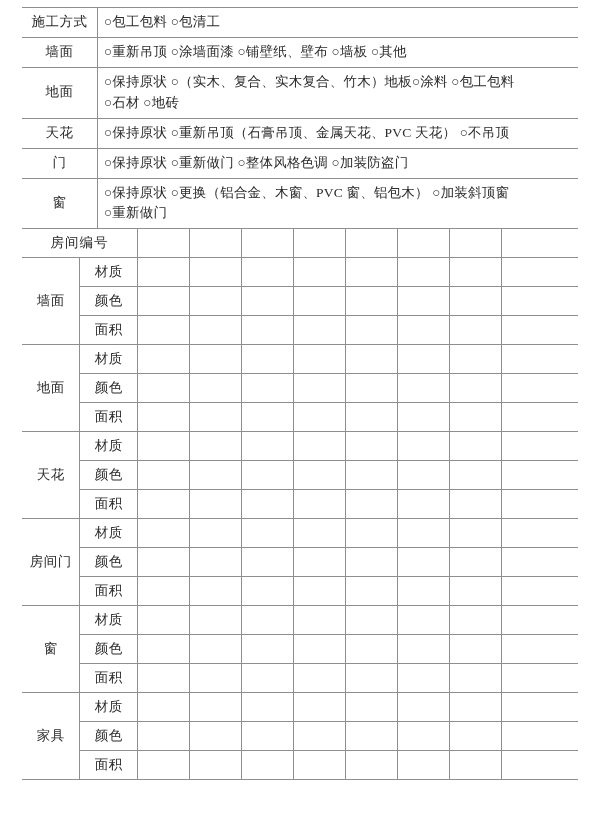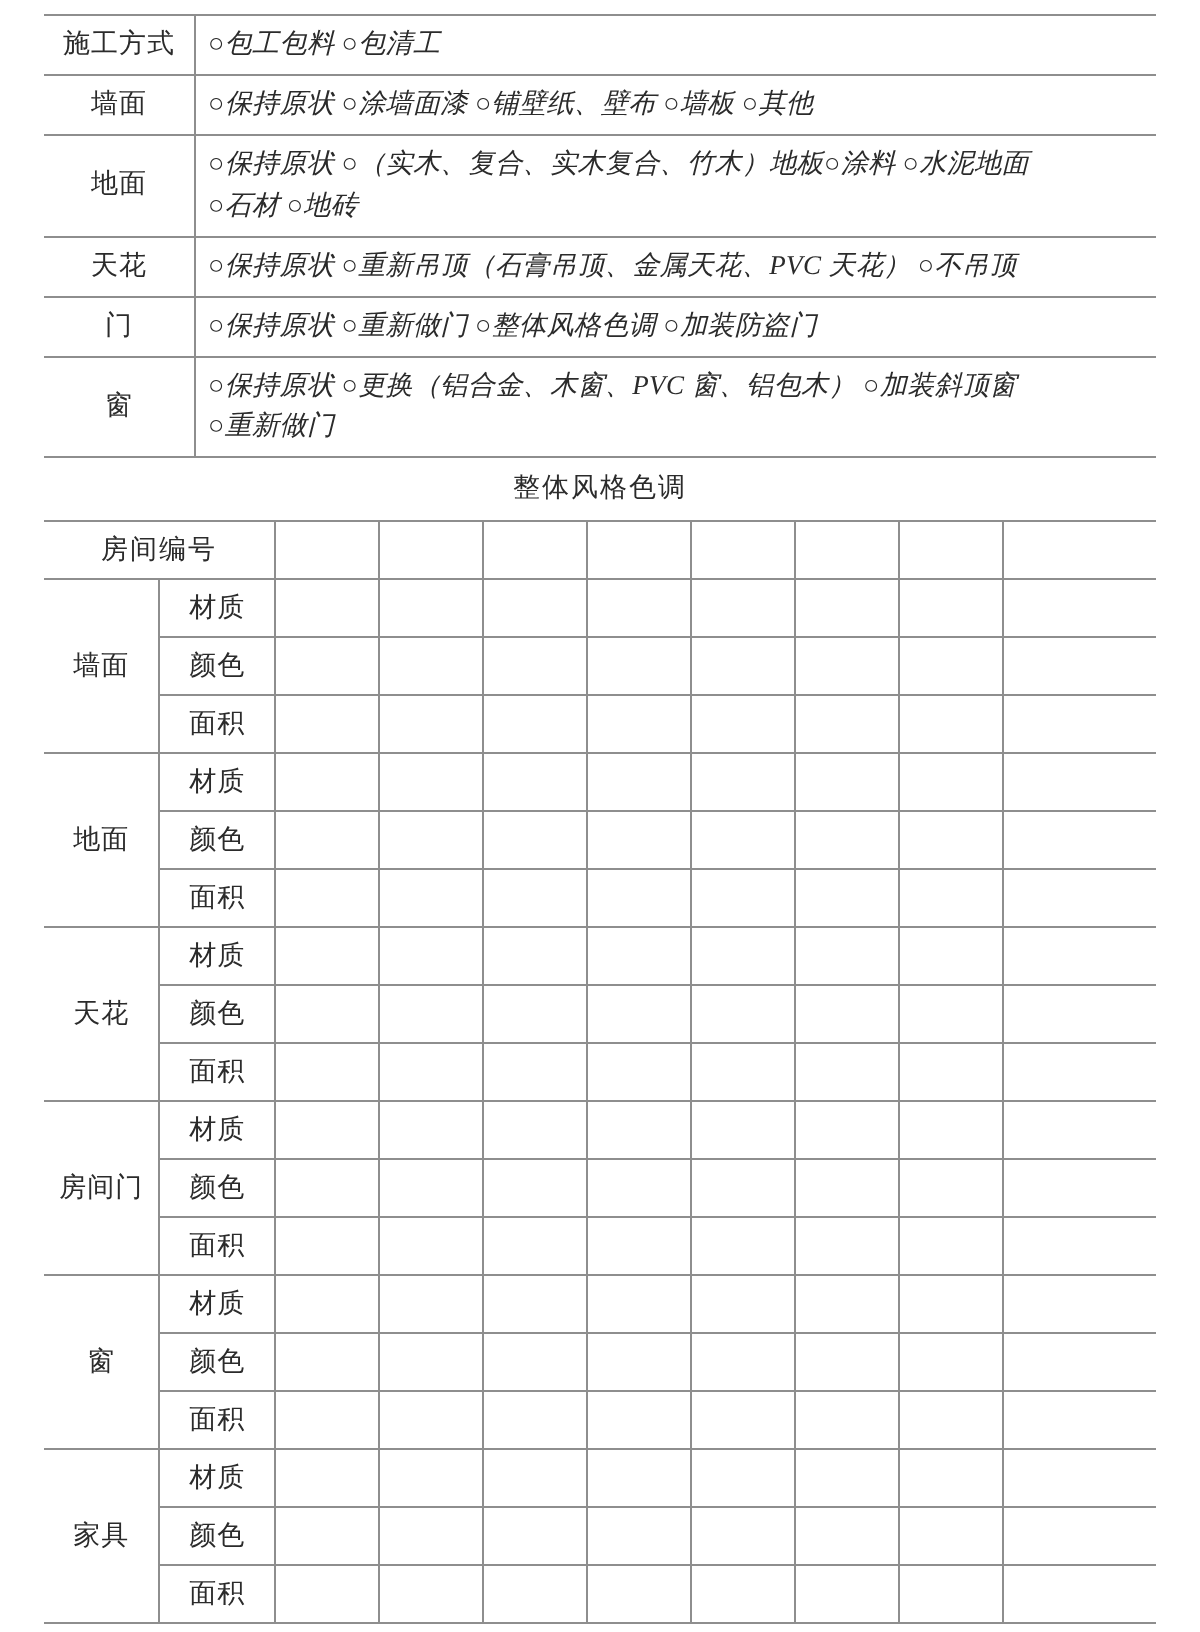--- a/index.html
+++ b/index.html
@@ -56,21 +56,20 @@
     white-space: nowrap;
     letter-spacing: 0.5px;
   }
   td.opts {
     text-align: left;
     letter-spacing: 0.2px;
   }
   .opt-line {
     display: block;
     white-space: nowrap;
-    font-style: italic;
   }
 
   
   .section-title {
     text-align: center;
     font-size: 13.5px;
     padding: 6px 0 7px 0;
     letter-spacing: 1px;
     border-bottom: 1.1px solid #8e8e8e;
   }
@@ -124,27 +123,27 @@
     <tbody>
         <tr>
           <td class="cat">施工方式</td>
           <td class="opts">
             <span class="opt-line">○包工包料 ○包清工</span>
           </td>
         </tr>
         <tr>
           <td class="cat">墙面</td>
           <td class="opts">
-            <span class="opt-line">○保持原状 ○涂墙面漆 ○铺壁纸、壁布 ○墙板 ○其他</span>
+            <span class="opt-line">○重新吊顶 ○涂墙面漆 ○铺壁纸、壁布 ○墙板 ○其他</span>
           </td>
         </tr>
         <tr>
           <td class="cat">地面</td>
           <td class="opts">
-            <span class="opt-line">○保持原状 ○（实木、复合、实木复合、竹木）地板○涂料 ○水泥地面</span>
+            <span class="opt-line">○保持原状 ○（实木、复合、实木复合、竹木）地板○涂料 ○包工包料</span>
             <span class="opt-line">○石材 ○地砖</span>
           </td>
         </tr>
         <tr>
           <td class="cat">天花</td>
           <td class="opts">
             <span class="opt-line">○保持原状 ○重新吊顶（石膏吊顶、金属天花、PVC 天花） ○不吊顶</span>
           </td>
         </tr>
         <tr>
@@ -156,21 +155,20 @@
         <tr>
           <td class="cat">窗</td>
           <td class="opts">
             <span class="opt-line">○保持原状 ○更换（铝合金、木窗、PVC 窗、铝包木） ○加装斜顶窗</span>
             <span class="opt-line">○重新做门</span>
           </td>
         </tr>
       </tbody>
   </table>
 
-  <div class="section-title">整体风格色调</div>
 
   <table class="grid matrix">
     <tbody>
         <tr>
           <td class="roomno" colspan="2">房间编号</td>
           <td class="blank"></td>
           <td class="blank"></td>
           <td class="blank"></td>
           <td class="blank"></td>
           <td class="blank"></td>

